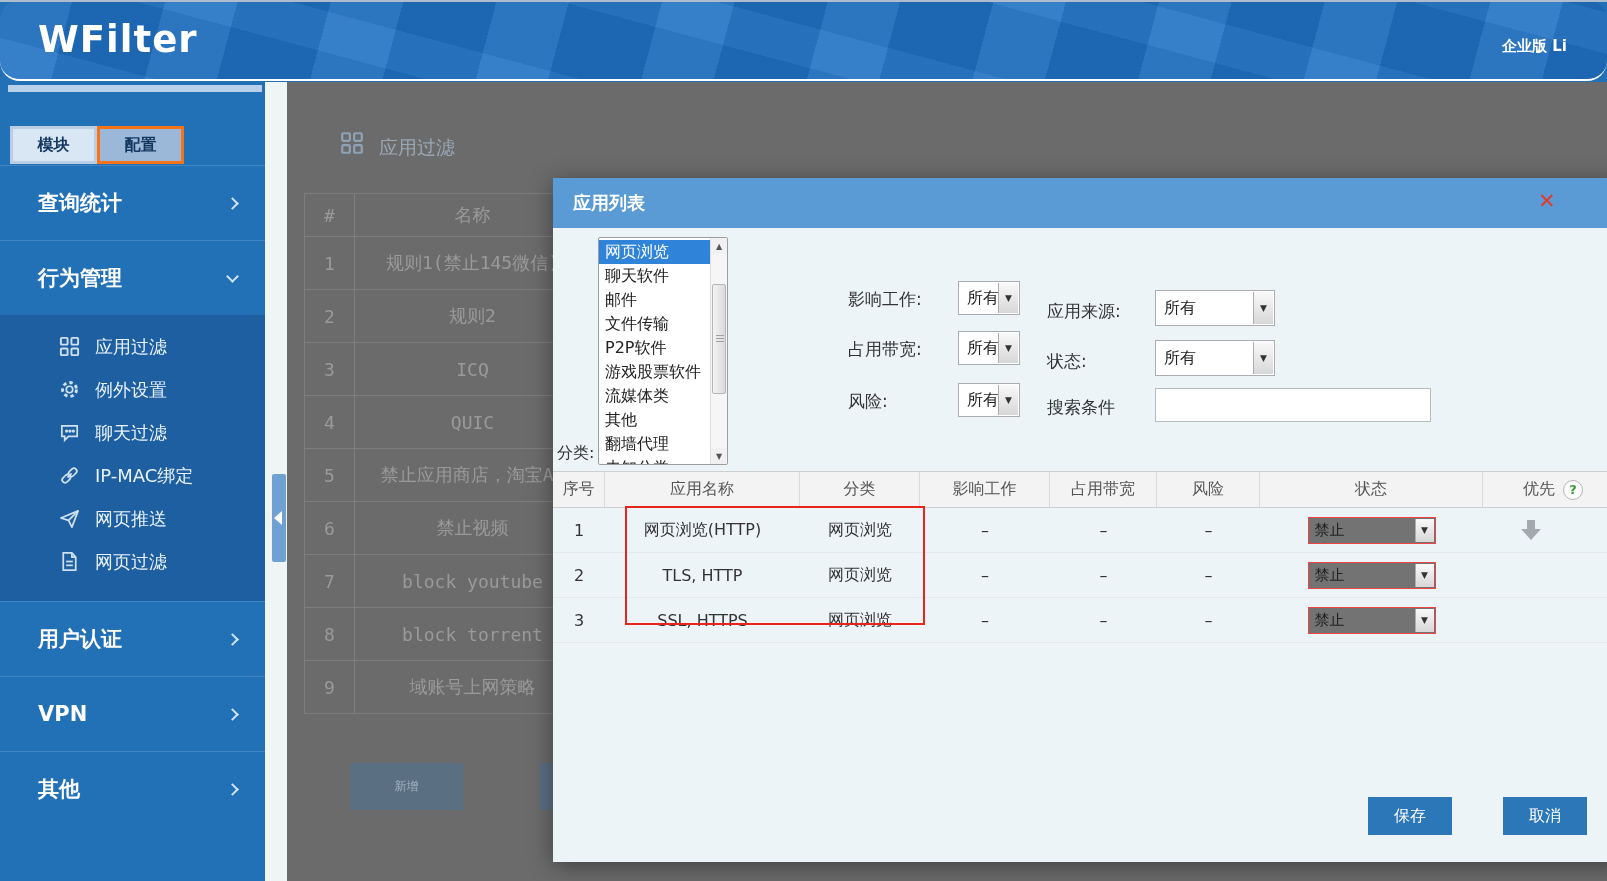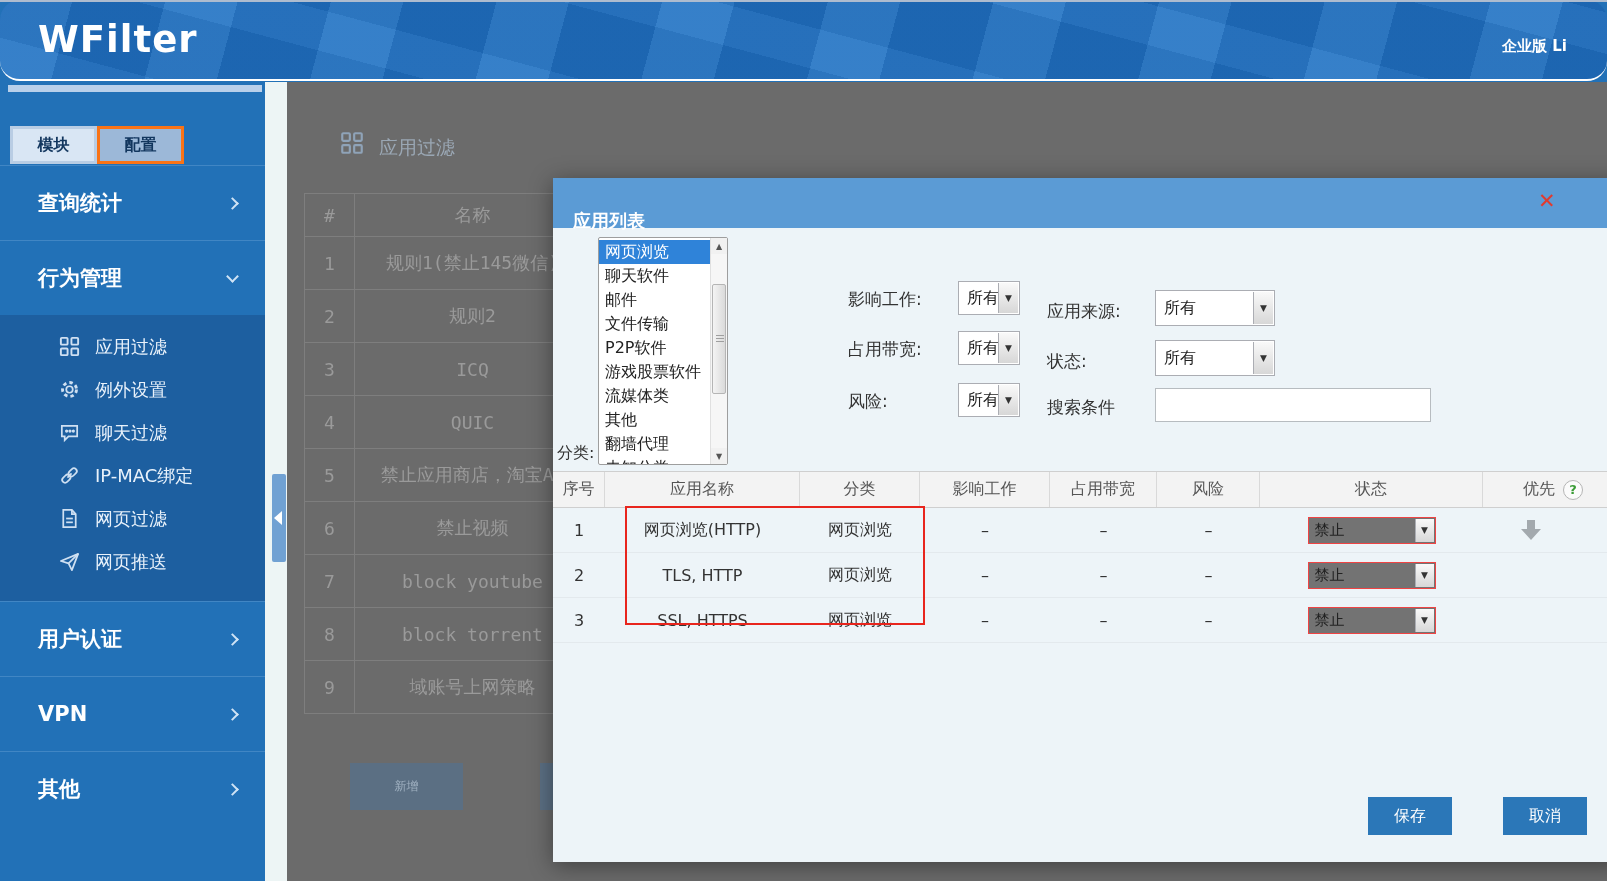--- a/index.html
+++ b/index.html
@@ -53,21 +53,21 @@
   .bg-tr.head { height:44px; border-top:1px solid #7e7e7e; font-size:17px; }
   .bg-tr > div { display:flex; align-items:center; justify-content:center; border-right:1px solid #7e7e7e; overflow:hidden; white-space:nowrap; font-size:18px; }
   .bg-tr > div:last-child { border-right:none; }
   .bg-btn { position:absolute; width:113px; height:47px; background:#5b6f83; color:#9fb0c0;
             font-size:12px; border:none; display:flex; align-items:center; justify-content:center; }
 
   
   .modal { position:absolute; left:553px; top:178px; width:1070px; height:684px; background:#edf4f8;
            box-shadow:0 4px 22px rgba(0,0,0,.4); z-index:50; }
   .modal-header { position:absolute; left:0; top:0; width:100%; height:50px; background:#5b9bd5; }
-  .modal-title { position:absolute; left:20px; top:31px; font-size:18px; font-weight:bold; color:#fff; }
+  .modal-title { position:absolute; left:20px; top:13px; font-size:18px; font-weight:bold; color:#fff; }
   .modal-close { position:absolute; left:985px; top:11px; font-size:21px; font-weight:bold; color:#e03b2f; cursor:pointer; }
 
   
   .listbox { position:absolute; left:45px; top:59px; width:130px; height:228px; background:#fff;
              border:1px solid #9e9e9e; border-radius:2px; overflow:hidden; }
   .lb-items { position:absolute; left:0; top:2px; width:112px; }
   .lb-item { height:24px; line-height:24px; padding-left:6px; font-size:16px; color:#222; white-space:nowrap; cursor:pointer; }
   .lb-item.selected { background:#2f83d9; color:#fff; }
   .lb-scroll { position:absolute; right:0; top:0; width:17px; height:100%; background:#f6f6f6; border-left:1px solid #e0e0e0; }
   .lb-arrow { position:absolute; left:0; width:16px; height:16px; background:#f1f1f1; color:#555;
@@ -235,34 +235,34 @@
           <svg width="23" height="23" viewBox="0 0 24 24" fill="none" stroke="#cfe0f2" stroke-width="1.8">
             <g transform="rotate(-45 12 12)">
               <rect x="2.5" y="9" width="9.5" height="6" rx="3"></rect>
               <rect x="12" y="9" width="9.5" height="6" rx="3"></rect>
               <line x1="9" y1="12" x2="15" y2="12"></line>
             </g>
           </svg>
           <span>IP-MAC绑定</span>
         </div>
         <div class="sub-item">
+          <svg width="23" height="23" viewBox="0 0 24 24" fill="none" stroke="#cfe0f2" stroke-width="1.8" stroke-linejoin="round">
+            <path d="M3 11.5 L21 4 L14.5 21 L11 14 Z"></path>
+            <line x1="21" y1="4" x2="11" y2="14"></line>
+          </svg>
+          <span>网页推送</span>
+        </div>
+        <div class="sub-item">
           <svg width="23" height="23" viewBox="0 0 24 24" fill="none" stroke="#cfe0f2" stroke-width="1.8">
             <path d="M5.5 3 h9 l4 4.5 v13.5 h-13 z"></path>
             <path d="M14.5 3 v4.5 h4"></path>
             <line x1="8.5" y1="12" x2="15.5" y2="12"></line>
               <line x1="8.5" y1="16" x2="15.5" y2="16"></line>
           </svg>
           <span>网页过滤</span>
-        </div>
-        <div class="sub-item">
-          <svg width="23" height="23" viewBox="0 0 24 24" fill="none" stroke="#cfe0f2" stroke-width="1.8" stroke-linejoin="round">
-            <path d="M3 11.5 L21 4 L14.5 21 L11 14 Z"></path>
-            <line x1="21" y1="4" x2="11" y2="14"></line>
-          </svg>
-          <span>网页推送</span>
         </div>
       </div>
       <div class="nav-item">
         <span>用户认证</span>
         <span class="chev right"></span>
       </div>
       <div class="nav-item">
         <span>VPN</span>
         <span class="chev right"></span>
       </div>

